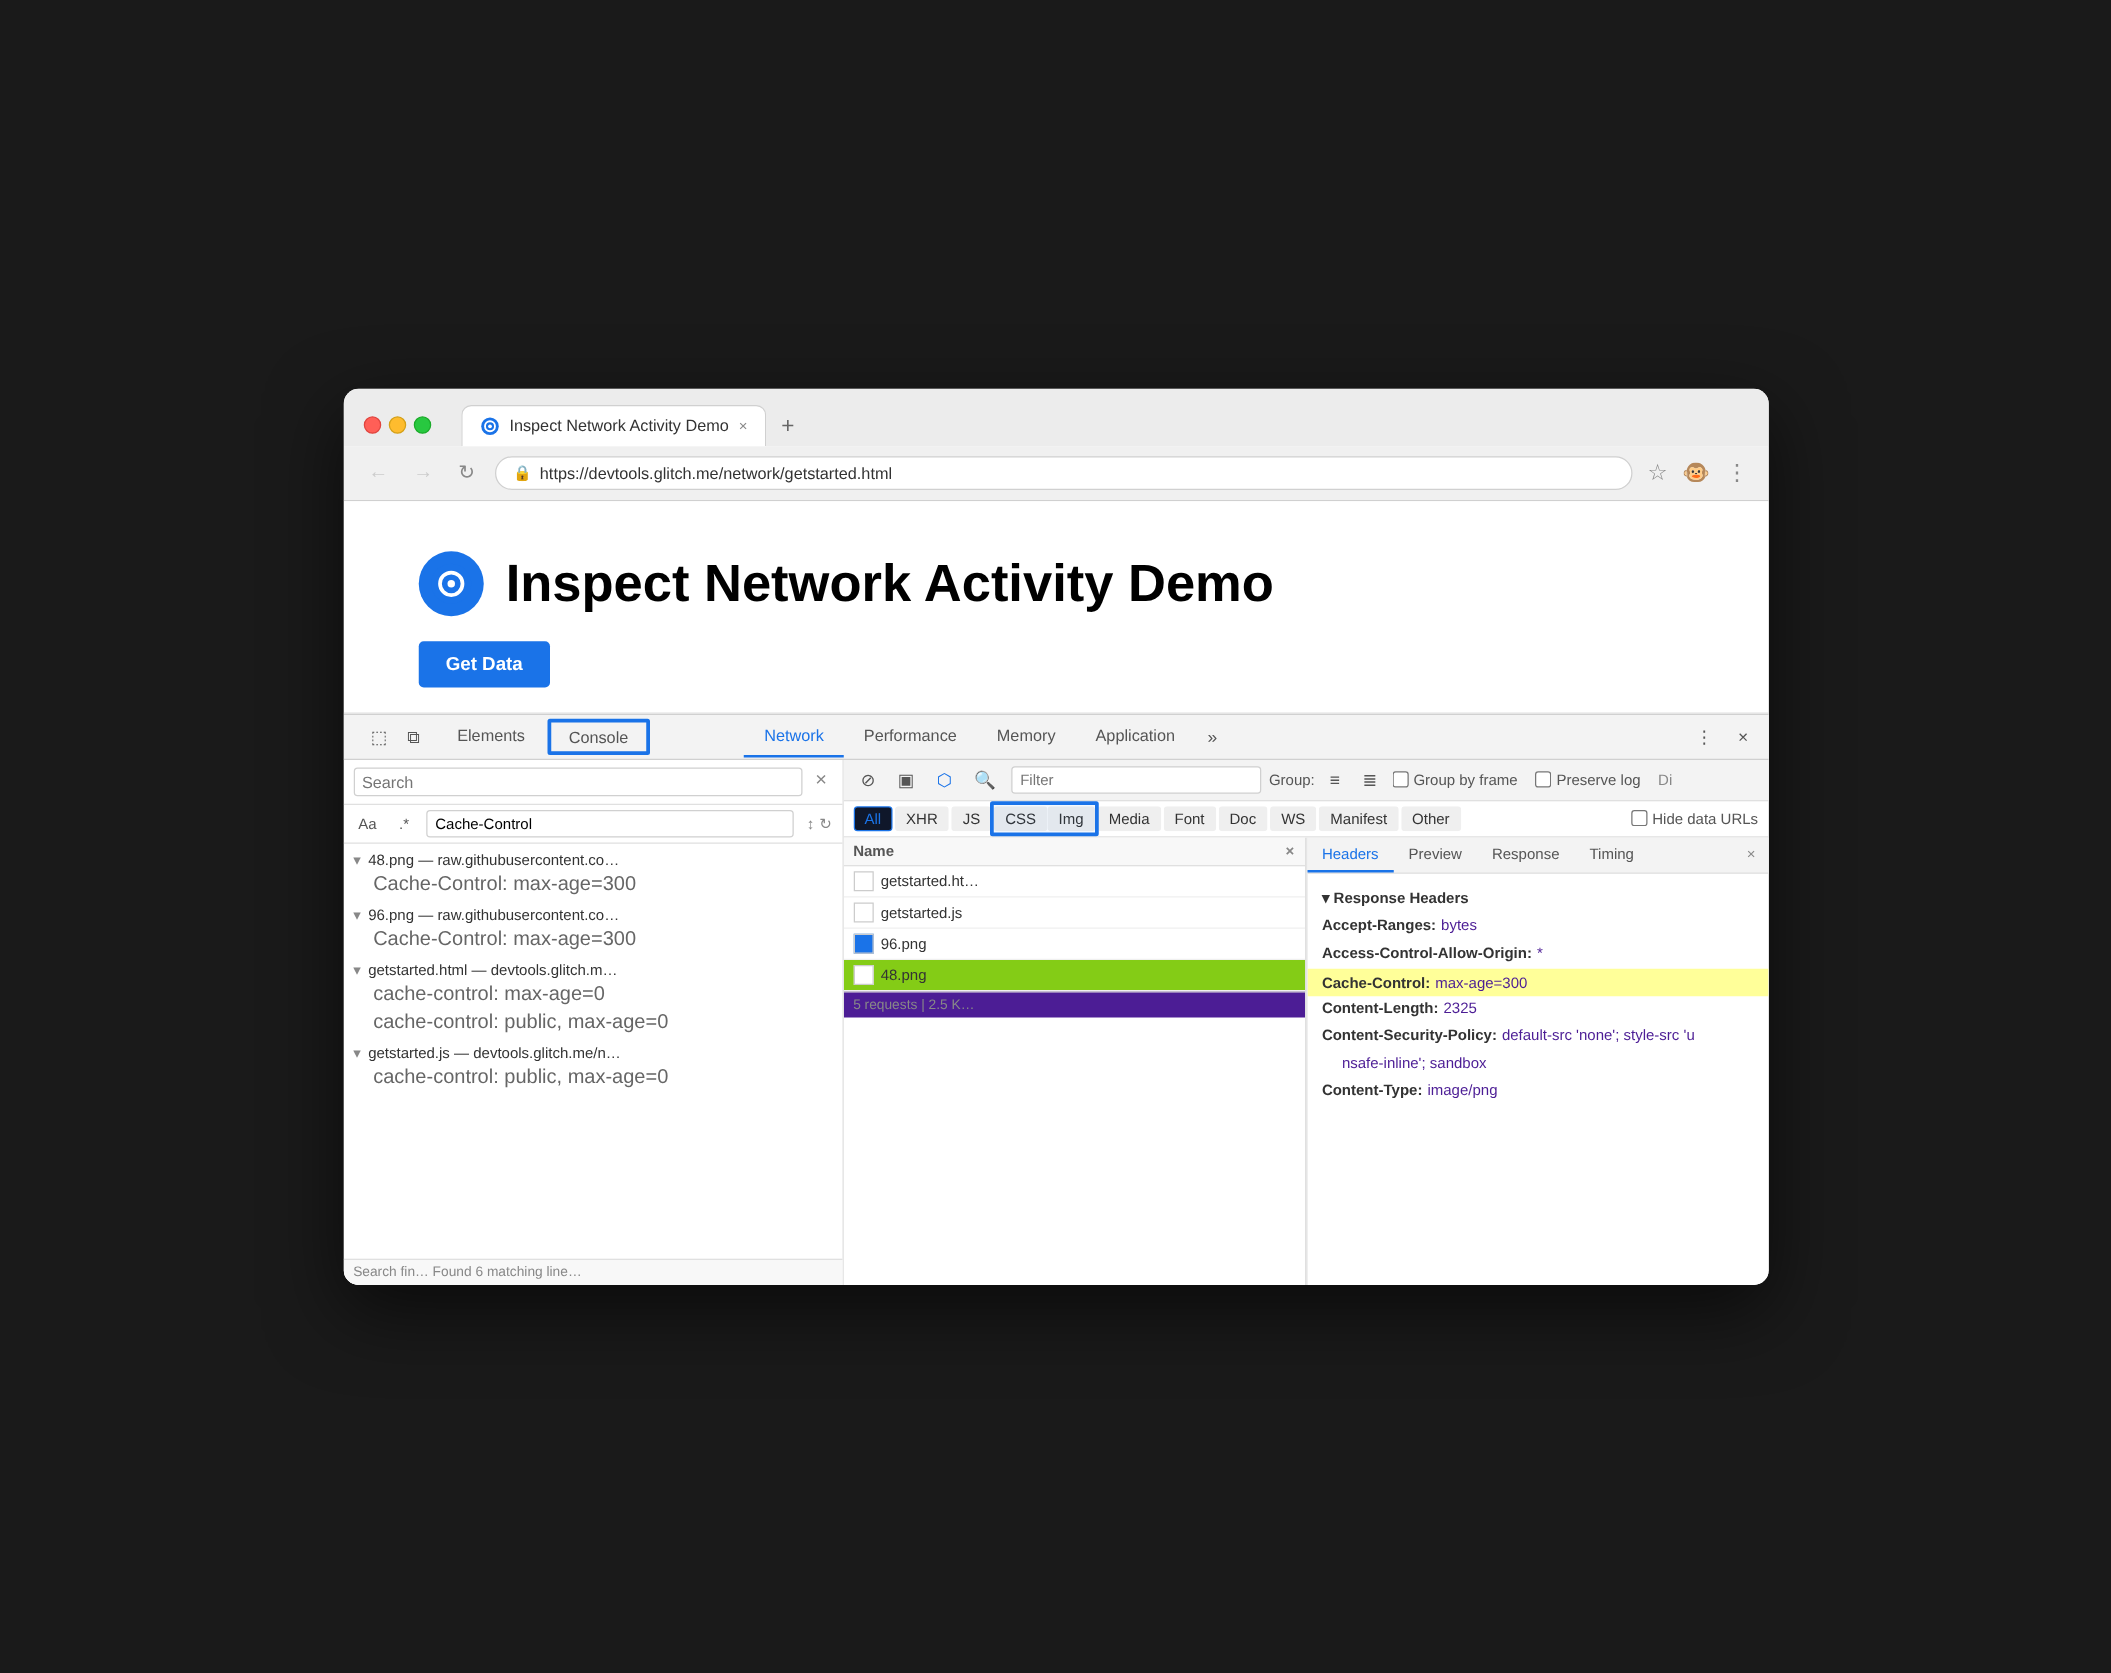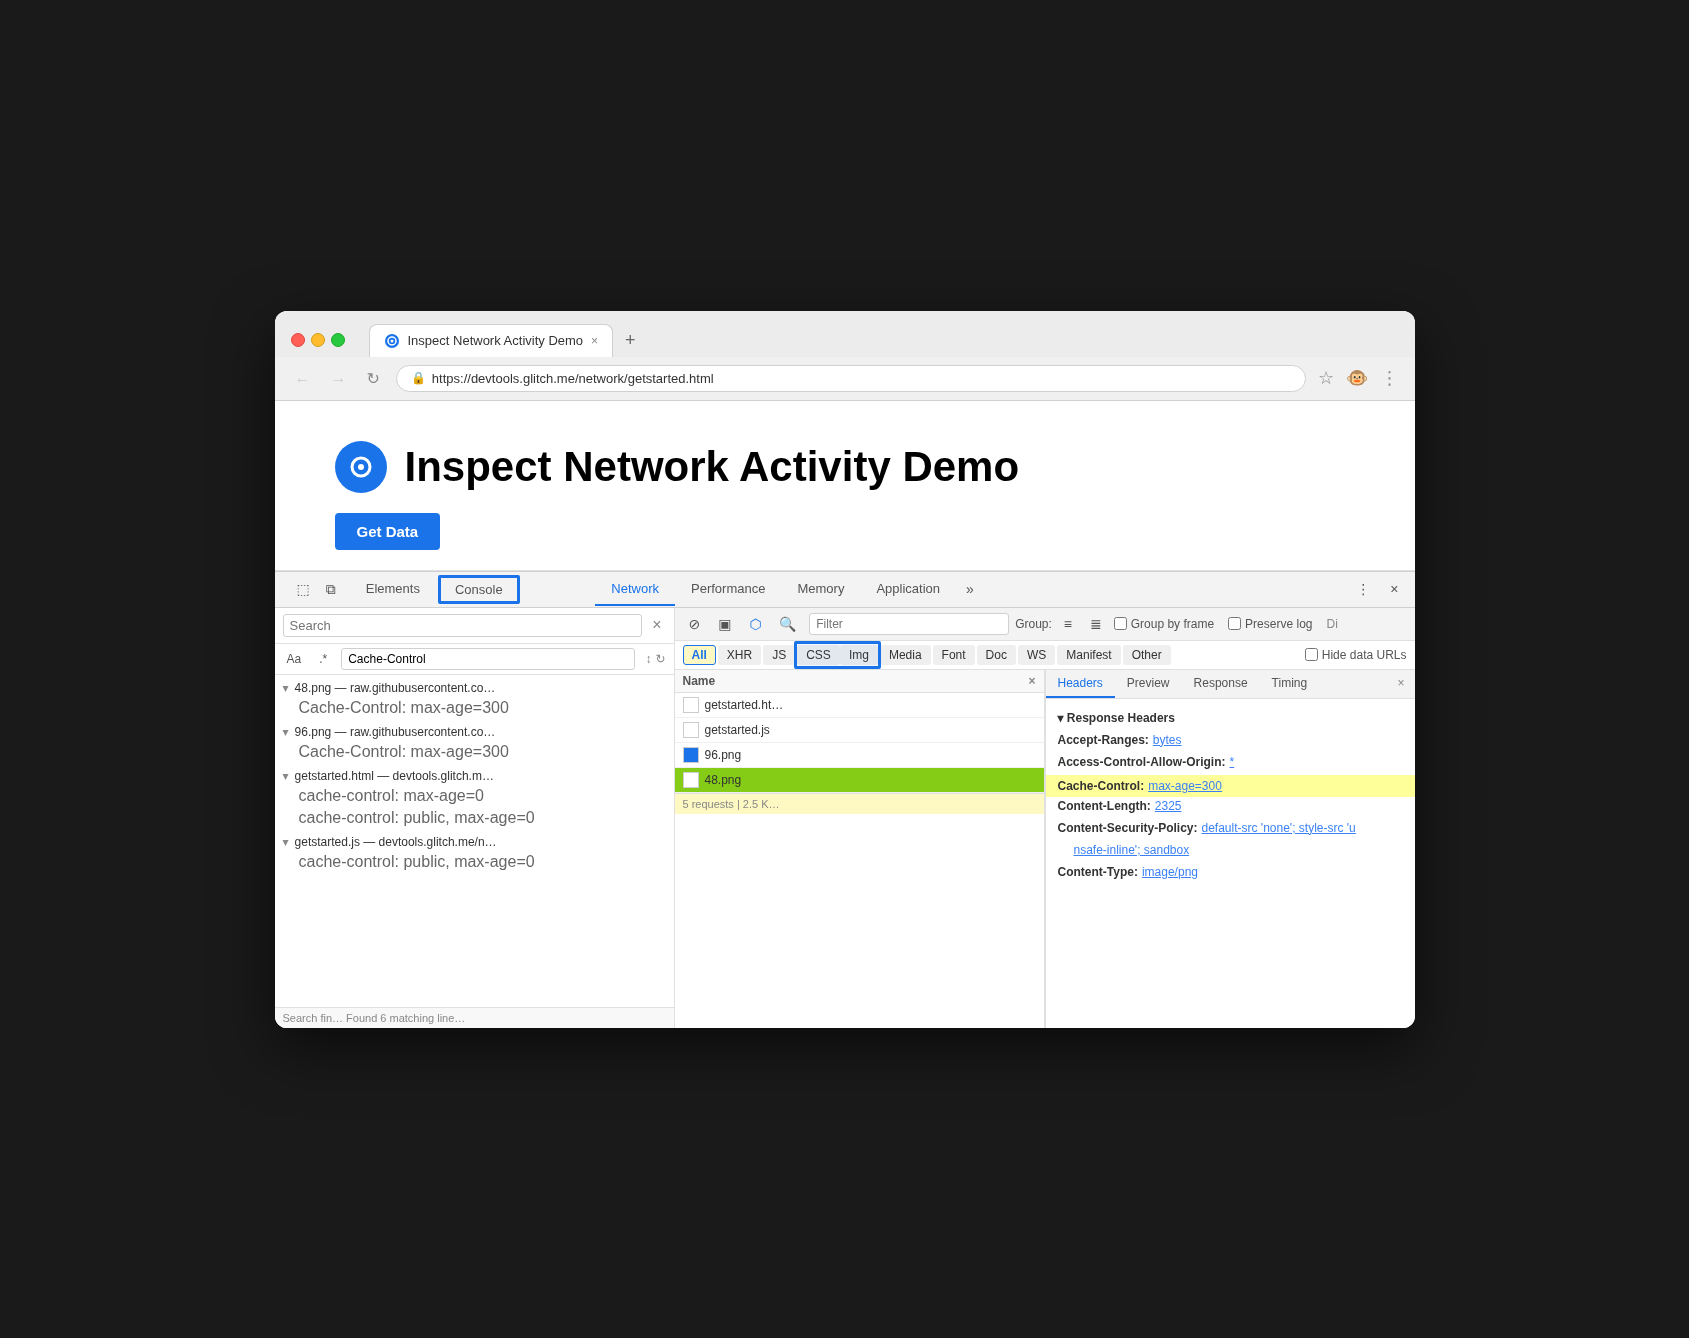--- a/index.html
+++ b/index.html
@@ -375,24 +375,23 @@
     }
     .type-filter-btn {
       padding: 2px 8px;
       font-size: 12px;
       color: #333;
       cursor: pointer;
       border-radius: 3px;
       border: 1px solid transparent;
     }
     .type-filter-btn.active {
-      background: #fef9c3;
+      background: #0f172a;
       color: #1a73e8;
       border-color: #1a73e8;
-      font-weight: bold;
     }
     .hide-data-urls {
       margin-left: auto;
       display: flex;
       align-items: center;
       gap: 4px;
       font-size: 12px;
       color: #555;
     }
     
@@ -433,21 +432,21 @@
       justify-content: center;
       font-size: 9px;
     }
     .file-icon.img { background: #1a73e8; }
     .file-name { color: #333; flex: 1; }
     .network-footer {
       padding: 4px 8px;
       font-size: 11px;
       color: #888;
       border-top: 1px solid #e0e0e0;
-      background: #fef9c3;
+      background: #4c1d95;
     }
     
     .headers-panel {
       width: 560px;
       border-left: 1px solid #e0e0e0;
       display: flex;
       flex-direction: column;
       font-size: 12px;
     }
     .headers-tabs {
@@ -496,22 +495,21 @@
       margin: 0 -12px;
       padding: 2px 12px;
     }
     .header-name {
       font-weight: 700;
       color: #333;
       margin-right: 4px;
       white-space: nowrap;
     }
     .header-value {
-      color: #3b82f6;
-      text-decoration: underline;
+      color: #4c1d95;
     }
     
     .network-body {
       display: flex;
       flex: 1;
       overflow: hidden;
     }
   </style>
 </head>
 <body>

